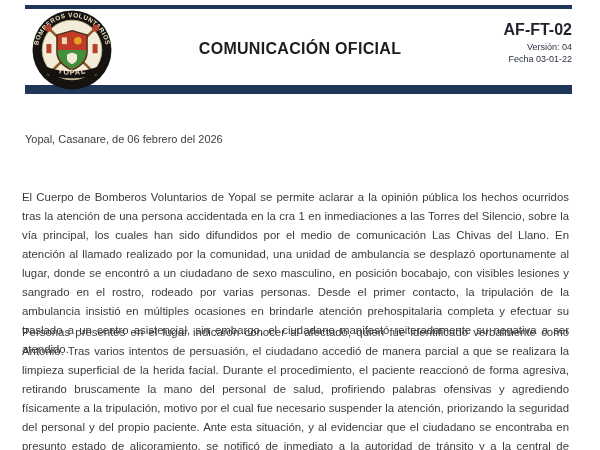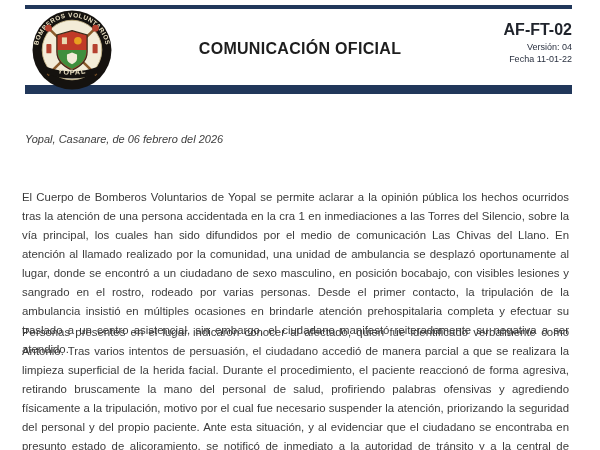--- a/index.html
+++ b/index.html
@@ -29,21 +29,21 @@
     letter-spacing: 0.3px;
   }
   .meta {
     position: absolute; right: 28px; top: 21px; text-align: right;
     color: #20242c;
   }
   .meta .code { font-size: 16px; font-weight: bold; margin-bottom: 3px; }
   .meta .small { font-size: 9px; margin-top: 2px; color: #2a3140; }
   .dateline {
     position: absolute; left: 25px; top: 133px;
-    font-size: 11px; color: #3d3d3d; font-style: italic;
+    font-size: 11px; color: #3d3d3d;
   }
   .para {
     position: absolute; left: 22px; right: 31px;
     font-size: 11.4px; line-height: 19px;
     text-align: justify; color: #3b3b3b;
   }
   .para1 { top: 188px; }
   .para2 { top: 323px; }
 </style>
 </head>
@@ -83,19 +83,19 @@
       <textPath href="#arcBottom" startOffset="50%" text-anchor="middle">YOPAL</textPath>
     </text>
   </svg>
 </div>
 
 <div class="header-title">COMUNICACIÓN OFICIAL</div>
 
 <div class="meta">
   <div class="code">AF-FT-02</div>
   <div class="small">Versión: 04</div>
-  <div class="small">Fecha 11-01-22</div>
+  <div class="small">Fecha 03-01-22</div>
 </div>
 
 <div class="dateline">Yopal, Casanare, de 06 febrero del 2026</div>
 
 <div class="para para1">El Cuerpo de Bomberos Voluntarios de Yopal se permite aclarar a la opinión pública los hechos ocurridos tras la atención de una persona accidentada en la cra 1 en inmediaciones a las Torres del Silencio, sobre la vía principal, los cuales han sido difundidos por el medio de comunicación Las Chivas del Llano. En atención al llamado realizado por la comunidad, una unidad de ambulancia se desplazó oportunamente al lugar, donde se encontró a un ciudadano de sexo masculino, en posición bocabajo, con visibles lesiones y sangrado en el rostro, rodeado por varias personas. Desde el primer contacto, la tripulación de la ambulancia insistió en múltiples ocasiones en brindarle atención prehospitalaria completa y efectuar su traslado a un centro asistencial, sin embargo, el ciudadano manifestó reiteradamente su negativa a ser atendido.</div>
 <div class="para para2">Personas presentes en el lugar indicaron conocer al afectado, quien fue identificado verbalmente como Antonio. Tras varios intentos de persuasión, el ciudadano accedió de manera parcial a que se realizara la limpieza superficial de la herida facial. Durante el procedimiento, el paciente reaccionó de forma agresiva, retirando bruscamente la mano del personal de salud, profiriendo palabras ofensivas y agrediendo físicamente a la tripulación, motivo por el cual fue necesario suspender la atención, priorizando la seguridad del personal y del propio paciente. Ante esta situación, y al evidenciar que el ciudadano se encontraba en presunto estado de alicoramiento, se notificó de inmediato a la autoridad de tránsito y a la central de comunicaciones, dejando constancia del procedimiento realizado. Posteriormente, la unidad se retiró del lugar conforme a los protocolos establecidos para estos casos.</div>
 
 </body></html>

